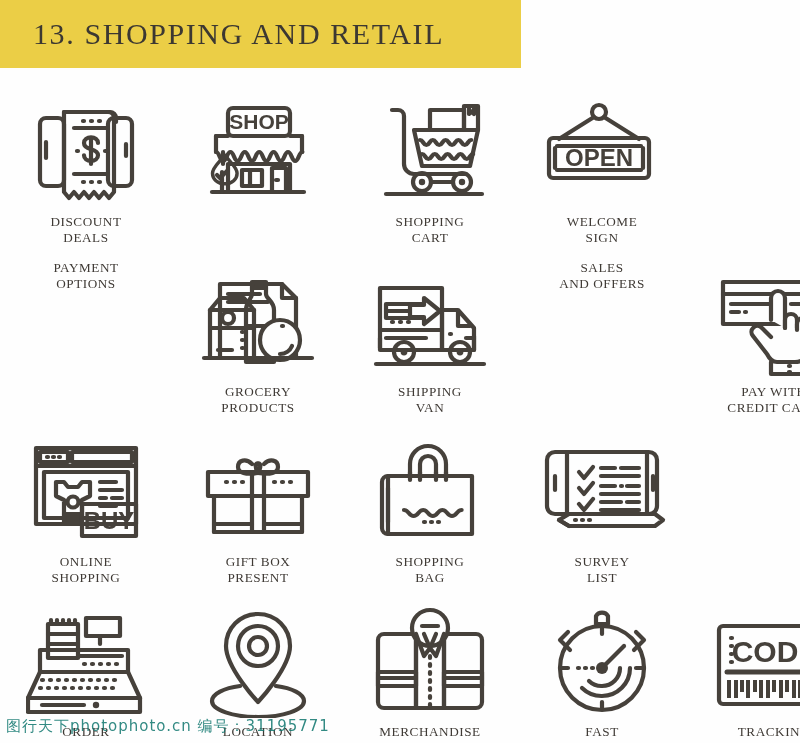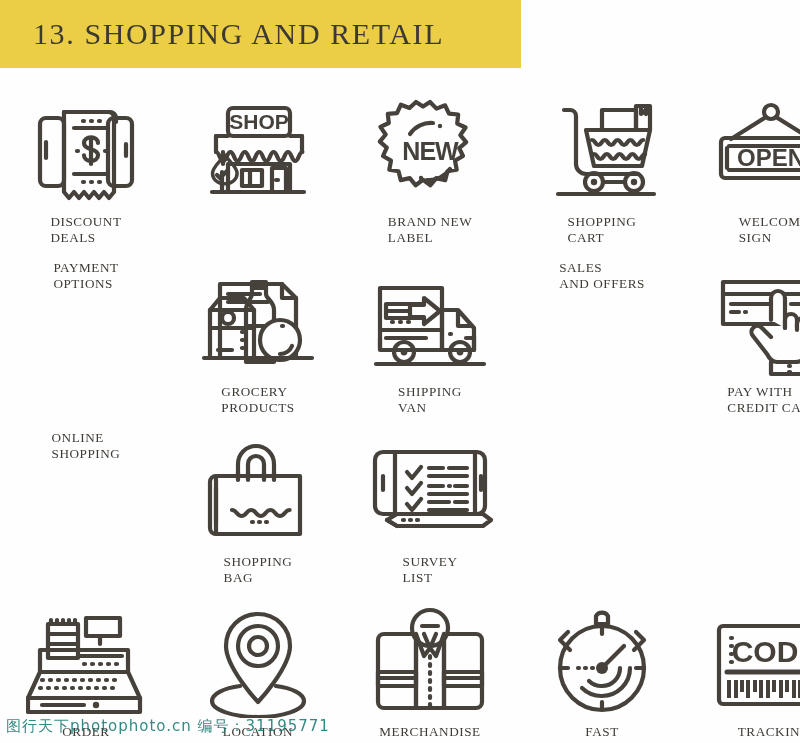--- a/index.html
+++ b/index.html
@@ -58,21 +58,21 @@
     height: 118px;
     width: 140px;
     display: flex;
     align-items: flex-end;
     justify-content: center;
     margin-top: 6px;
   }
   .glyph svg { display: block; }
   .caption {
     margin-top: 6px;
-    text-align: left;
+    text-align: center;
     font-family: "Liberation Serif", "DejaVu Serif", serif;
     font-size: 13.2px;
     line-height: 15.5px;
     letter-spacing: 0.55px;
     color: #3f3a35;
     text-transform: uppercase;
     white-space: nowrap;
   }
 
   
@@ -141,36 +141,20 @@
             <path d="M74 72h14v24H74z"></path>
             <path d="M78 84h2"></path>
             <path d="M14 96h92"></path>
             <path d="M30 96c-9 0-15-6-15-13 0-7 9-14 15-22 6 8 15 15 15 22 0 7-6 13-15 13z" transform="translate(-6,-4) scale(0.82) translate(10,16)"></path>
             <path d="M24 96V76"></path>
             <path d="M24 84l-5-5M24 80l5-5"></path>
           </svg>
         </div>
       </div>
 
-      <div class="cell">
-        <div class="glyph">
-          <svg width="112" height="112" viewBox="0 0 112 112" fill="none" stroke="#46413b" stroke-width="4.2" stroke-linecap="round" stroke-linejoin="round">
-            <path d="M56 6l6.5 6.6 8.6-3.3 3.9 8.4 9.2.8-1 9.1 8.4 3.9-5.3 7.6 5.9 7.1-7 6L89 60l-8 4.6 1.7 9.1-9.2 1.5-2.3 8.9-9-2-5.8 7.2-7.4-5.5-7.4 5.5-5.8-7.2-9 2-2.3-8.9-9.2-1.5 1.7-9.1L9 60l3.8-8.4-7-6 5.9-7.1-5.3-7.6 8.4-3.9-1-9.1 9.2-.8 3.9-8.4 8.6 3.3L42 6l7 4.6L56 6z"></path>
-            <text x="56" y="64" font-family="Liberation Sans, sans-serif" font-size="25" font-weight="bold" fill="#46413b" stroke="none" text-anchor="middle" letter-spacing="-1">NEW</text>
-            <path d="M36 38a25 25 0 0 1 23-11"></path>
-            <path d="M76 73a25 25 0 0 1-23 11"></path>
-            <circle cx="66" cy="30" r="2.2" fill="#46413b" stroke="none"></circle>
-            <circle cx="47" cy="82" r="2.2" fill="#46413b" stroke="none"></circle>
-          </svg>
-        </div>
-        <div class="caption">
-          <div>BRAND NEW</div>
-          <div>LABEL</div>
-        </div>
-      </div>
 
       <div class="cell">
         <div class="glyph">
           <svg width="120" height="112" viewBox="0 0 120 112" fill="none" stroke="#46413b" stroke-width="4.2" stroke-linecap="round" stroke-linejoin="round">
             <path d="M22 14h6a6 6 0 0 1 6 6v48"></path>
             <path d="M34 68a10 10 0 0 0 10 10h52"></path>
             <path d="M44 34h64l-8 36H52z"></path>
             <path d="M60 14h34v20H60z"></path>
             <path d="M94 10h14v24H94z"></path>
             <path d="M99 10v8l2.5-2.5L104 18v-8"></path>
@@ -296,26 +280,61 @@
         <div class="caption">
           <div>PAY WITH</div>
           <div>CREDIT CARD</div>
         </div>
       </div>
     </div>
 
     <div class="row">
 
       <div class="cell">
+        <div class="glyph">
+          <svg width="120" height="112" viewBox="0 0 120 112" fill="none" stroke="#46413b" stroke-width="4.2" stroke-linecap="round" stroke-linejoin="round">
+            <path d="M10 12h100v76H10z"></path>
+            <path d="M10 30h100"></path>
+            <path d="M14 16h28v10H14z"></path>
+            <path d="M21 21h1M27 21h1M33 21h1"></path>
+            <path d="M46 16h60v10H46z"></path>
+            <path d="M18 36h84v46H18z"></path>
+            <path d="M30 46h8l4 5h10l4-5h8v14l-8 4v22H38V64l-8-4z"></path>
+            <circle cx="47" cy="66" r="5.5"></circle>
+            <path d="M38 78h18"></path>
+            <path d="M74 46h16M74 54h22M74 62h6M86 62h10M74 70h16"></path>
+            <rect x="56" y="68" width="54" height="32"></rect>
+            <text x="83" y="93" font-family="Liberation Sans, sans-serif" font-size="24" font-weight="bold" fill="#46413b" stroke="none" text-anchor="middle">BUY</text>
+          </svg>
+        </div>
         <div class="caption">
           <div>ONLINE</div>
           <div>SHOPPING</div>
         </div>
       </div>
 
+      <div class="cell">
+        <div class="glyph">
+          <svg width="120" height="112" viewBox="0 0 120 112" fill="none" stroke="#46413b" stroke-width="4.2" stroke-linecap="round" stroke-linejoin="round">
+            <path d="M54 28c-6-6-14-4-14 3 0 6 8 8 20 6-4-7-2-11 0-9"></path>
+            <path d="M66 28c6-6 14-4 14 3 0 6-8 8-20 6 4-7 2-11 0-9"></path>
+            <path d="M10 36h100v24H10z"></path>
+            <path d="M16 96V60M104 96V60"></path>
+            <path d="M16 96h88"></path>
+            <path d="M28 46h1M36 46h1M44 46h1"></path>
+            <path d="M76 46h1M84 46h1M92 46h1"></path>
+            <path d="M54 36v60M66 36v60"></path>
+            <path d="M16 88h38M66 88h38"></path>
+          </svg>
+        </div>
+        <div class="caption">
+          <div>GIFT BOX</div>
+          <div>PRESENT</div>
+        </div>
+      </div>
 
       <div class="cell">
         <div class="glyph">
           <svg width="120" height="112" viewBox="0 0 120 112" fill="none" stroke="#46413b" stroke-width="4.2" stroke-linecap="round" stroke-linejoin="round">
             <path d="M40 40V28a18 18 0 0 1 36 0v12"></path>
             <path d="M50 40V28a8 8 0 0 1 16 0v12"></path>
             <path d="M18 40h84v58H18z"></path>
             <path d="M40 36v8M50 36v8M66 36v8M76 36v8"></path>
             <path d="M24 40h-6a6 6 0 0 0-6 6v46a6 6 0 0 0 6 6h6"></path>
             <path d="M18 52v34"></path>

